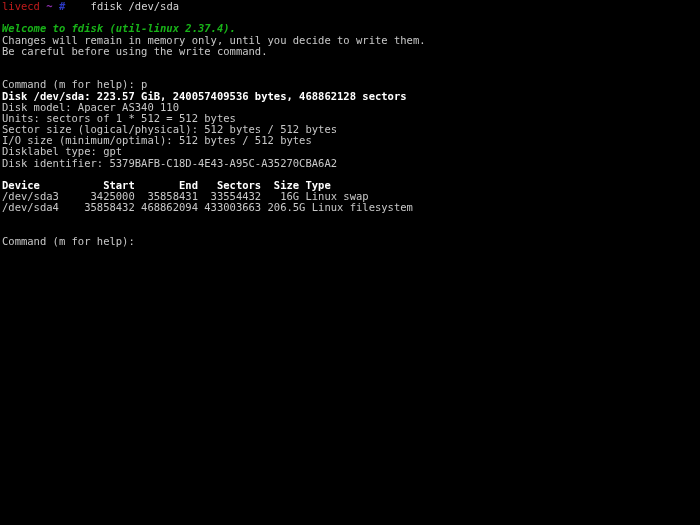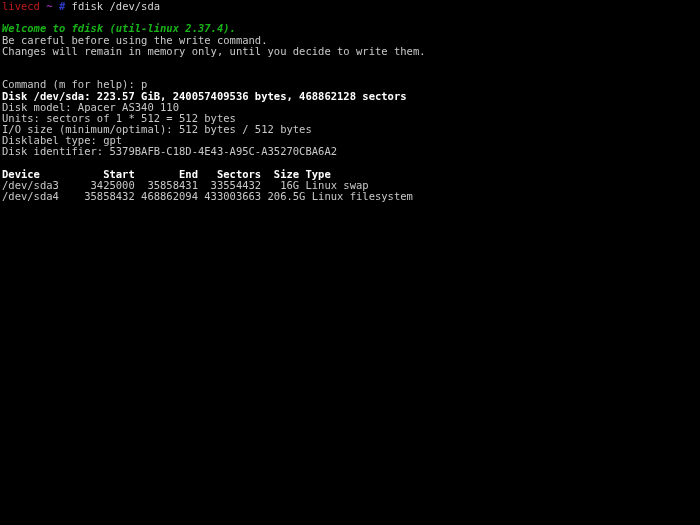--- a/index.html
+++ b/index.html
@@ -27,50 +27,52 @@
     color: #c8c8c8;
     letter-spacing: 0px;
     height: 11.2px;
   }
   .blank { height: 11.2px; }
   .bold { font-weight: bold; color: #ffffff; }
   .red { color: #c01c1c; font-weight: normal; }
   .magenta { color: #8b2fa8; font-weight: bold; }
   .blue { color: #2b39c4; font-weight: bold; }
   .green { color: #18b218; font-weight: bold; font-style: italic; }
-  .white { color: #d4d4d4; }
+  .white { color: #d4d4d4; margin-left: 19px; }
 </style>
 </head>
 <body>
 
 <div id="terminal">
 
   <div class="line"><span class="red">livecd</span><span> </span><span class="magenta">~</span><span> </span><span class="blue">#</span><span> </span><span class="white">fdisk /dev/sda</span></div>
 
   <div class="blank"></div>
 
   <div class="line green">Welcome to fdisk (util-linux 2.37.4).</div>
+  <div class="line">Changes will remain in memory only, until you decide to write them.</div>
   <div class="line">Be careful before using the write command.</div>
-  <div class="line">Changes will remain in memory only, until you decide to write them.</div>
 
   <div class="blank"></div>
   <div class="blank"></div>
 
   <div class="line">Command (m for help): p</div>
 
   <div class="line bold">Disk /dev/sda: 223.57 GiB, 240057409536 bytes, 468862128 sectors</div>
   <div class="line">Disk model: Apacer AS340 110</div>
   <div class="line">Units: sectors of 1 * 512 = 512 bytes</div>
+  <div class="line">Sector size (logical/physical): 512 bytes / 512 bytes</div>
   <div class="line">I/O size (minimum/optimal): 512 bytes / 512 bytes</div>
   <div class="line">Disklabel type: gpt</div>
   <div class="line">Disk identifier: 5379BAFB-C18D-4E43-A95C-A35270CBA6A2</div>
 
   <div class="blank"></div>
 
   <div class="line bold">Device          Start       End   Sectors  Size Type</div>
   <div class="line">/dev/sda3     3425000  35858431  33554432   16G Linux swap</div>
   <div class="line">/dev/sda4    35858432 468862094 433003663 206.5G Linux filesystem</div>
 
   <div class="blank"></div>
   <div class="blank"></div>
 
+  <div class="line">Command (m for help):</div>
 
 </div>
 
 </body></html>

